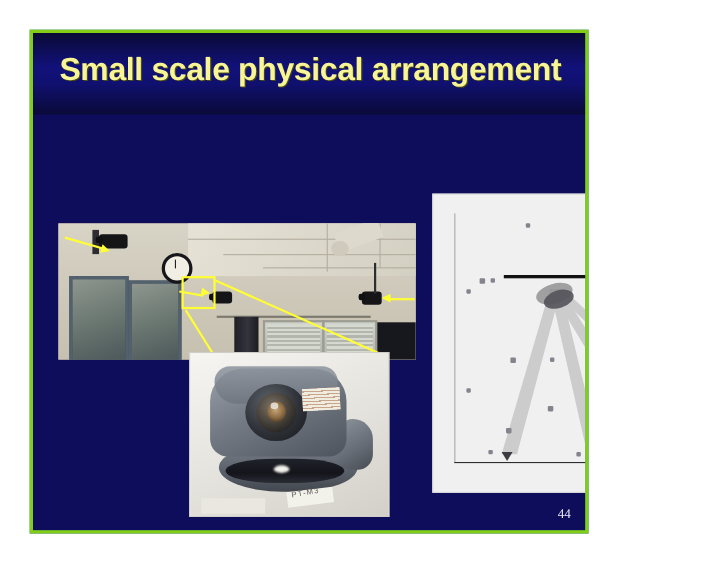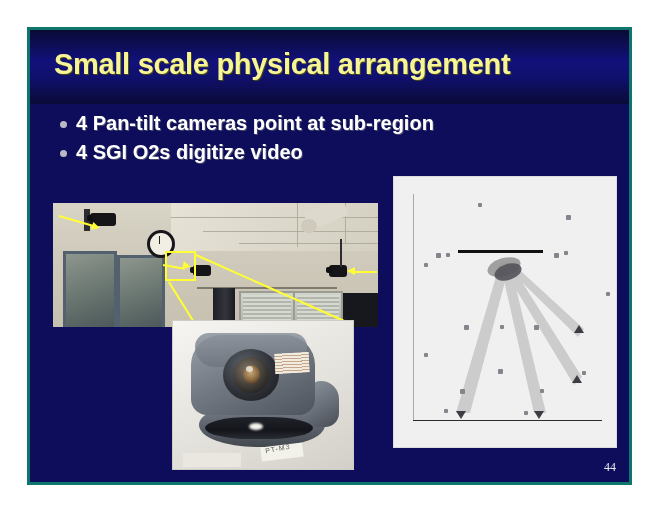--- a/index.html
+++ b/index.html
@@ -1,23 +1,23 @@
 <!DOCTYPE html>
 <html><head>
 <meta charset="utf-8">
 <style>
   html,body{margin:0;padding:0;background:#ffffff;}
   body{width:660px;height:510px;overflow:hidden;font-family:"Liberation Sans",sans-serif;}
 
   
   #slide-frame{
-    position:absolute;left:27px;top:27px;width:605px;height:458px;
+    position:absolute;left:27px;top:27px;width:508px;height:458px;
     background:#0369a1;
     box-sizing:border-box;
-    border:3px solid #0f766e;
+    border:3px solid #84cc16;
     overflow:hidden;
   }
   #slide-body{
     position:absolute;left:0;top:0;width:100%;height:100%;
     background:#0d0d5c;
   }
 
   
   #title-band{
     position:absolute;left:0;top:0;width:100%;height:74px;
@@ -212,30 +212,20 @@
 </head>
 <body>
 
 <div id="slide-frame">
   <div id="slide-body">
 
     <div id="title-band">
       <div id="slide-title">Small scale physical arrangement</div>
     </div>
 
-    <div id="bullet-list">
-      <div class="bullet-row">
-        <div class="bullet-dot"></div>
-        <div class="bullet-text">4 Pan-tilt cameras point at sub-region</div>
-      </div>
-      <div class="bullet-row">
-        <div class="bullet-dot"></div>
-        <div class="bullet-text">4 SGI O2s digitize video</div>
-      </div>
-    </div>
 
     <div id="room-photo">
       <div class="wall-bg"></div>
       <div class="ceiling"></div>
       <div class="ceil-line" style="left:118px;top:14px;width:207px;"></div>
       <div class="ceil-line" style="left:150px;top:28px;width:175px;"></div>
       <div class="ceil-line" style="left:186px;top:40px;width:139px;"></div>
       <div class="ceil-line" style="left:244px;top:0px;width:1px;height:44px;"></div>
       <div class="ceil-line" style="left:292px;top:0px;width:1px;height:40px;"></div>
 

